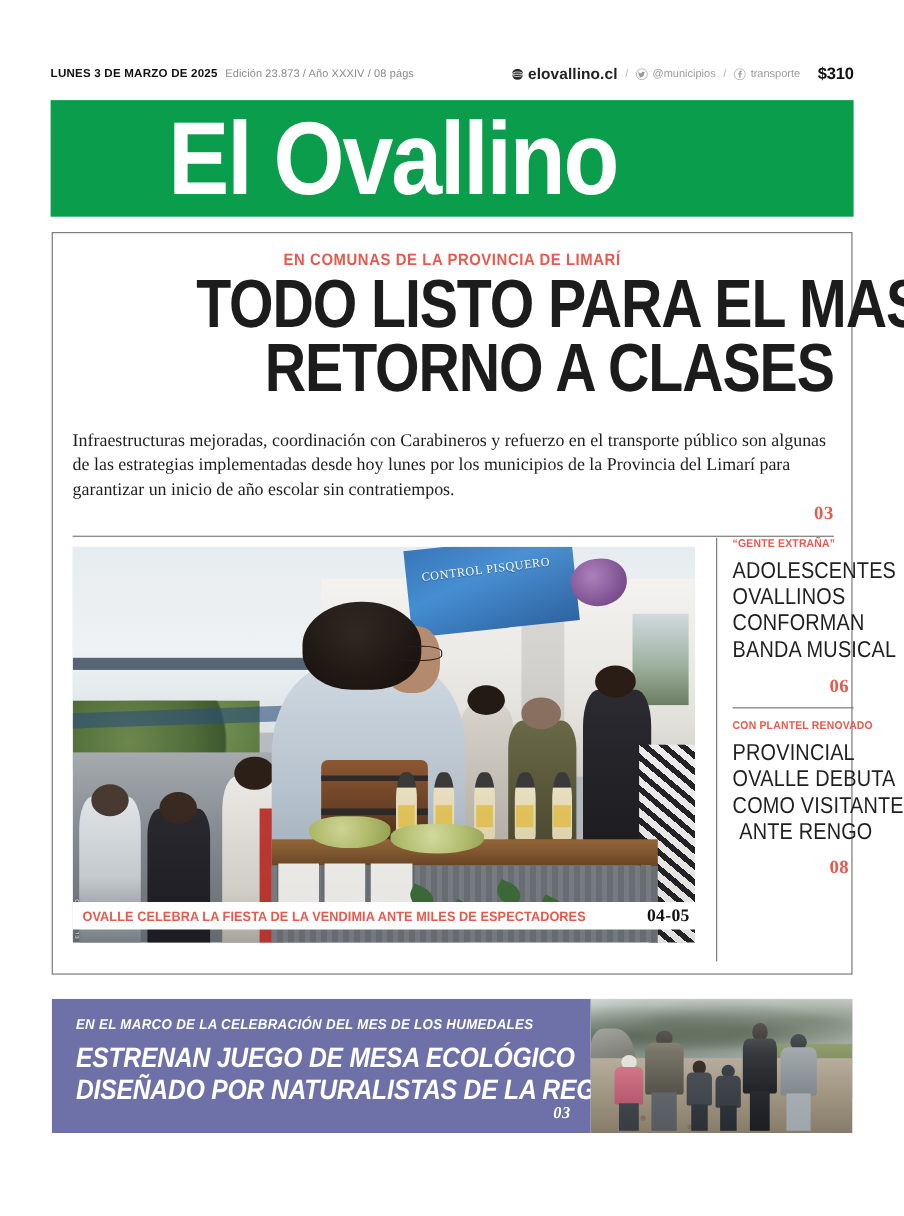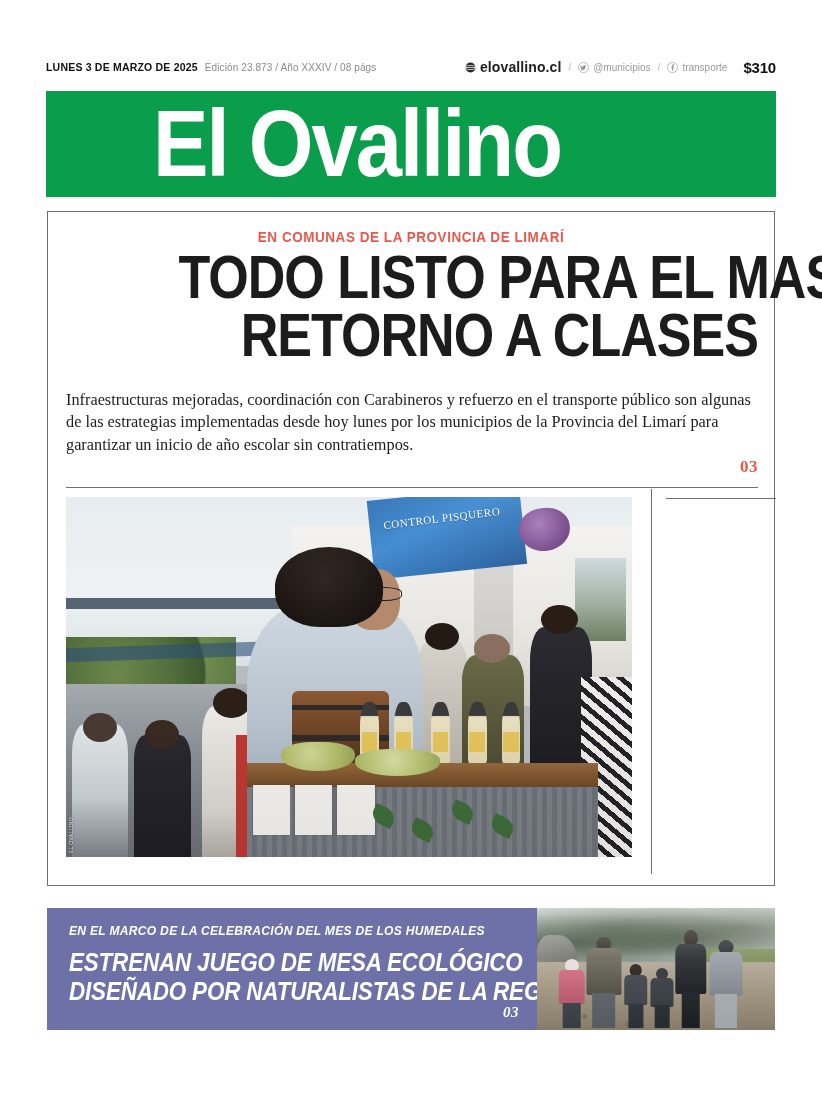--- a/index.html
+++ b/index.html
@@ -454,26 +454,50 @@
         <div class="ph-leaf" style="left:54%;top:86%;"></div>
         <div class="ph-leaf" style="left:61%;top:90%;"></div>
         <div class="ph-leaf" style="left:68%;top:85%;"></div>
         <div class="ph-leaf" style="left:75%;top:89%;"></div>
 
         <div class="ph-vignette"></div>
       </div>
       <div class="photo-credit">EL OVALLINO</div>
     </div>
 
+    <div class="caption-bar">
+      <span class="caption-text">OVALLE CELEBRA LA FIESTA DE LA VENDIMIA ANTE MILES DE ESPECTADORES</span>
+      <span class="caption-pages">04-05</span>
+    </div>
 
     <div class="sidebar">
 
+      <div class="side-item">
+        <div class="side-kicker">“GENTE EXTRAÑA”</div>
+        <div class="side-title light">
+          <span class="ln">ADOLESCENTES</span>
+          <span class="ln">OVALLINOS</span>
+          <span class="ln">CONFORMAN</span>
+          <span class="ln">BANDA MUSICAL</span>
+        </div>
+        <div class="side-page">06</div>
+      </div>
 
       <div class="side-div"></div>
 
+      <div class="side-item">
+        <div class="side-kicker">CON PLANTEL RENOVADO</div>
+        <div class="side-title semi">
+          <span class="ln">PROVINCIAL</span>
+          <span class="ln">OVALLE DEBUTA</span>
+          <span class="ln">COMO VISITANTE</span>
+          <span class="ln ind">ANTE RENGO</span>
+        </div>
+        <div class="side-page">08</div>
+      </div>
 
     </div>
   </div>
 
   <div class="bottombar">
     <div class="bb-left">
       <div class="bb-kicker">EN EL MARCO DE LA CELEBRACIÓN DEL MES DE LOS HUMEDALES</div>
       <div class="bb-title">
         <span class="ln">ESTRENAN JUEGO DE MESA ECOLÓGICO</span>
         <span class="ln">DISEÑADO POR NATURALISTAS DE LA REGIÓN</span>

